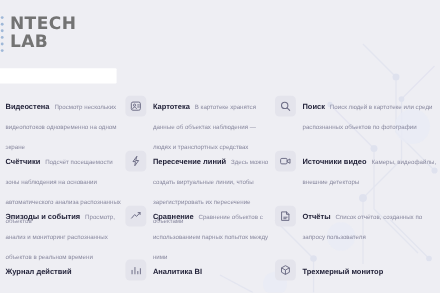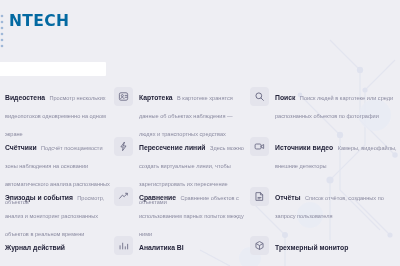--- a/index.html
+++ b/index.html
@@ -47,21 +47,21 @@
     margin-right: 2px;
     flex: 0 0 auto;
   }
 
   #logo-wordmark {
     font-family: "DejaVu Sans", sans-serif;
     font-weight: 700;
     font-size: 15.5px;
     line-height: 17px;
     letter-spacing: 0.4px;
-    color: #0369a1;
+    color: #737373;
   }
   #logo-wordmark .logo-line {
     display: block;
     white-space: nowrap;
   }
 
   
   #search-bar {
     position: absolute;
     left: -6px;
@@ -186,20 +186,21 @@
         <circle cx="2" cy="3" r="1.3"></circle>
         <circle cx="2" cy="9" r="1.3"></circle>
         <circle cx="2" cy="15" r="1.3"></circle>
         <circle cx="2" cy="21" r="1.3"></circle>
         <circle cx="2" cy="27" r="1.3"></circle>
         <circle cx="2" cy="33" r="1.3"></circle>
       </g>
     </svg>
     <div id="logo-wordmark">
       <span class="logo-line">NTECH</span>
+      <span class="logo-line">LAB</span>
     </div>
   </div>
 </div>
 
 <div id="search-bar">
   <input id="search-input" type="text" placeholder="" style="">
 </div>
 
 <div id="menu-grid">
 

